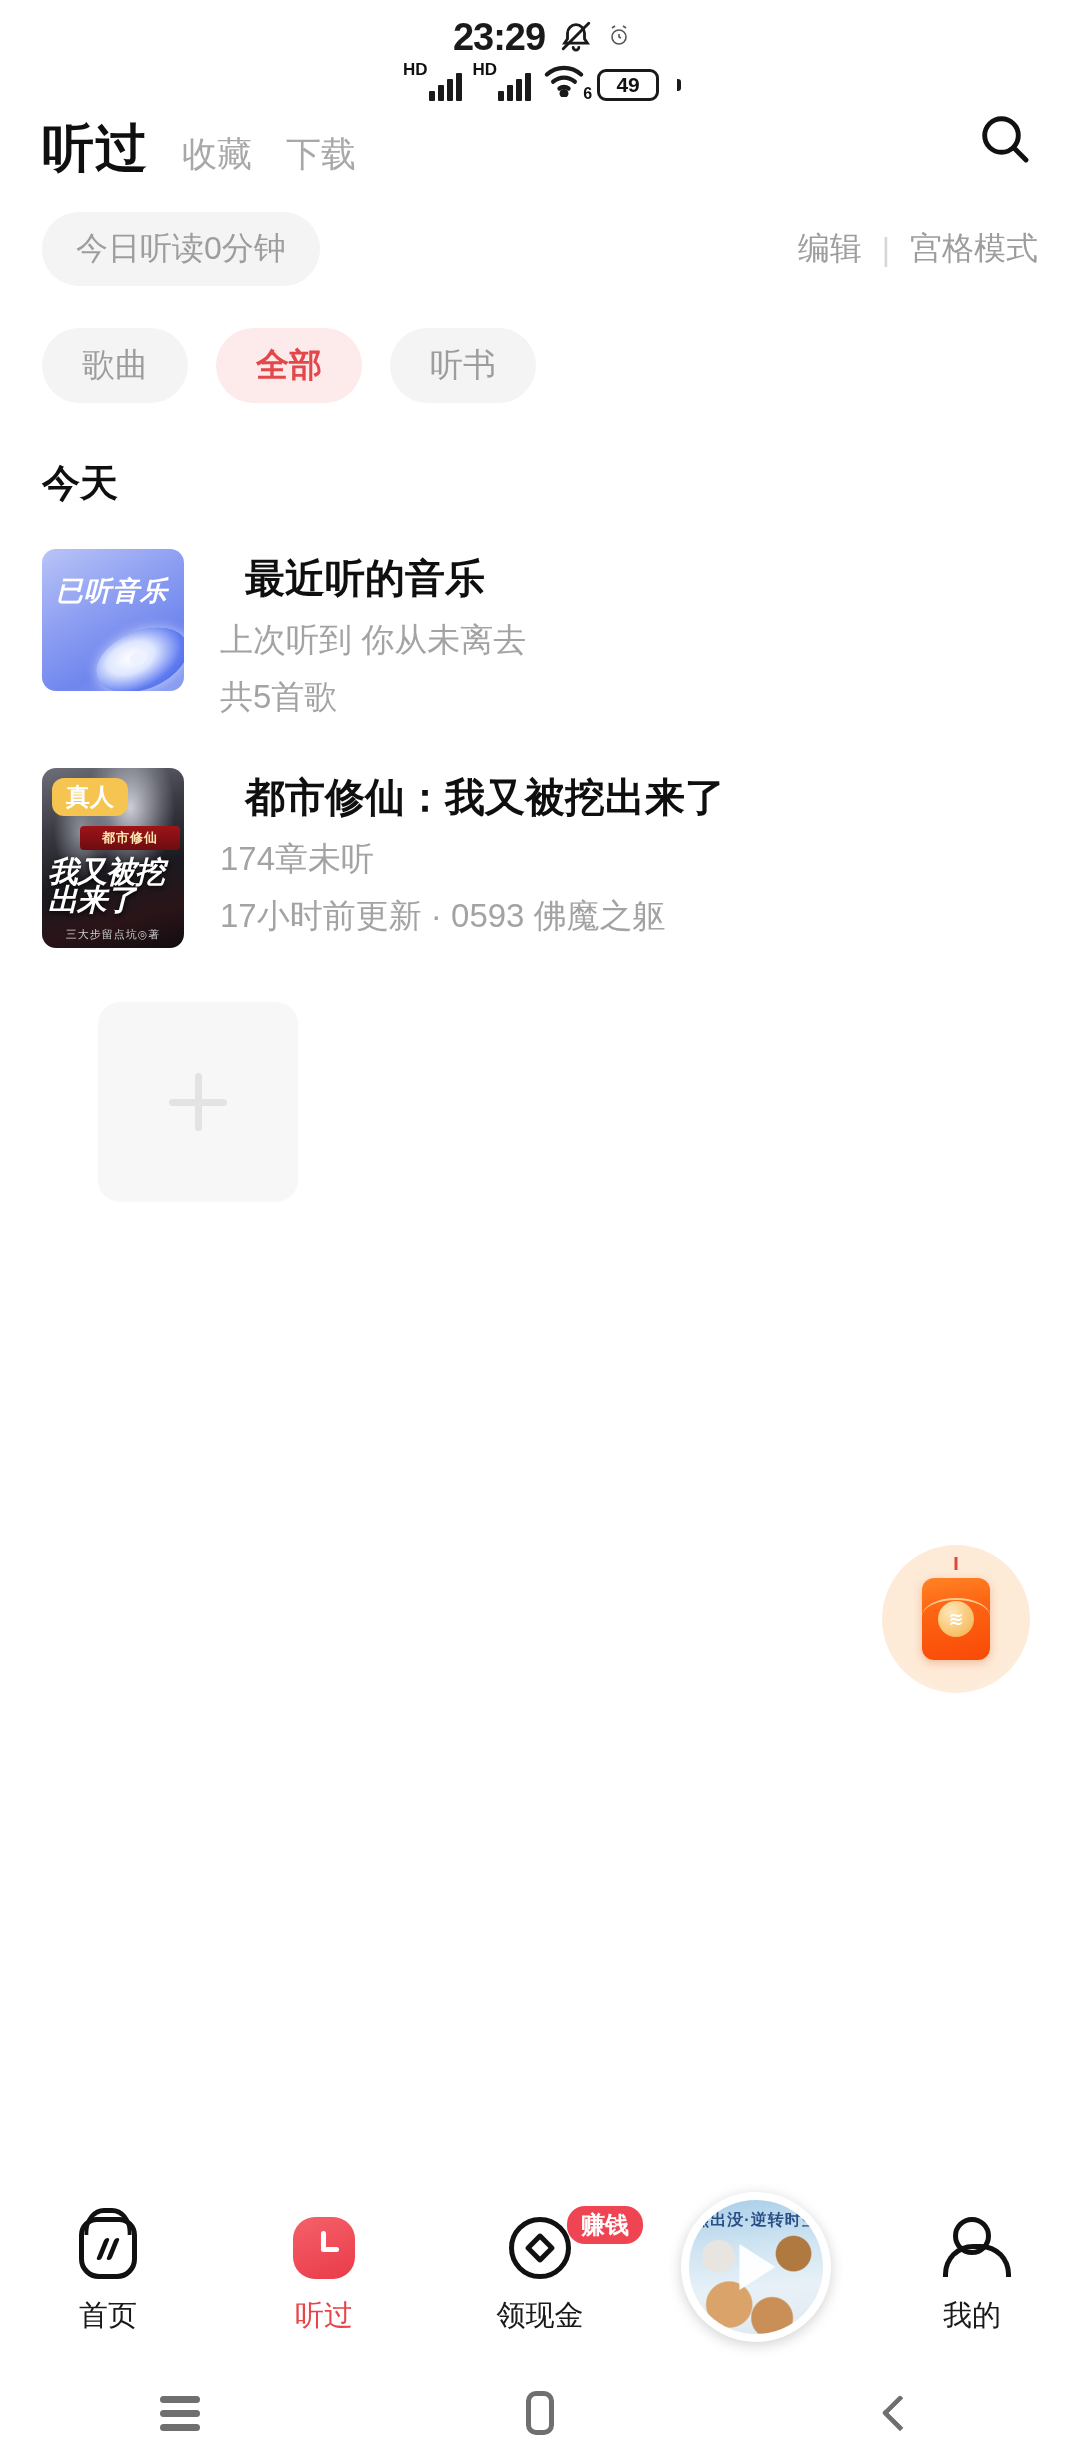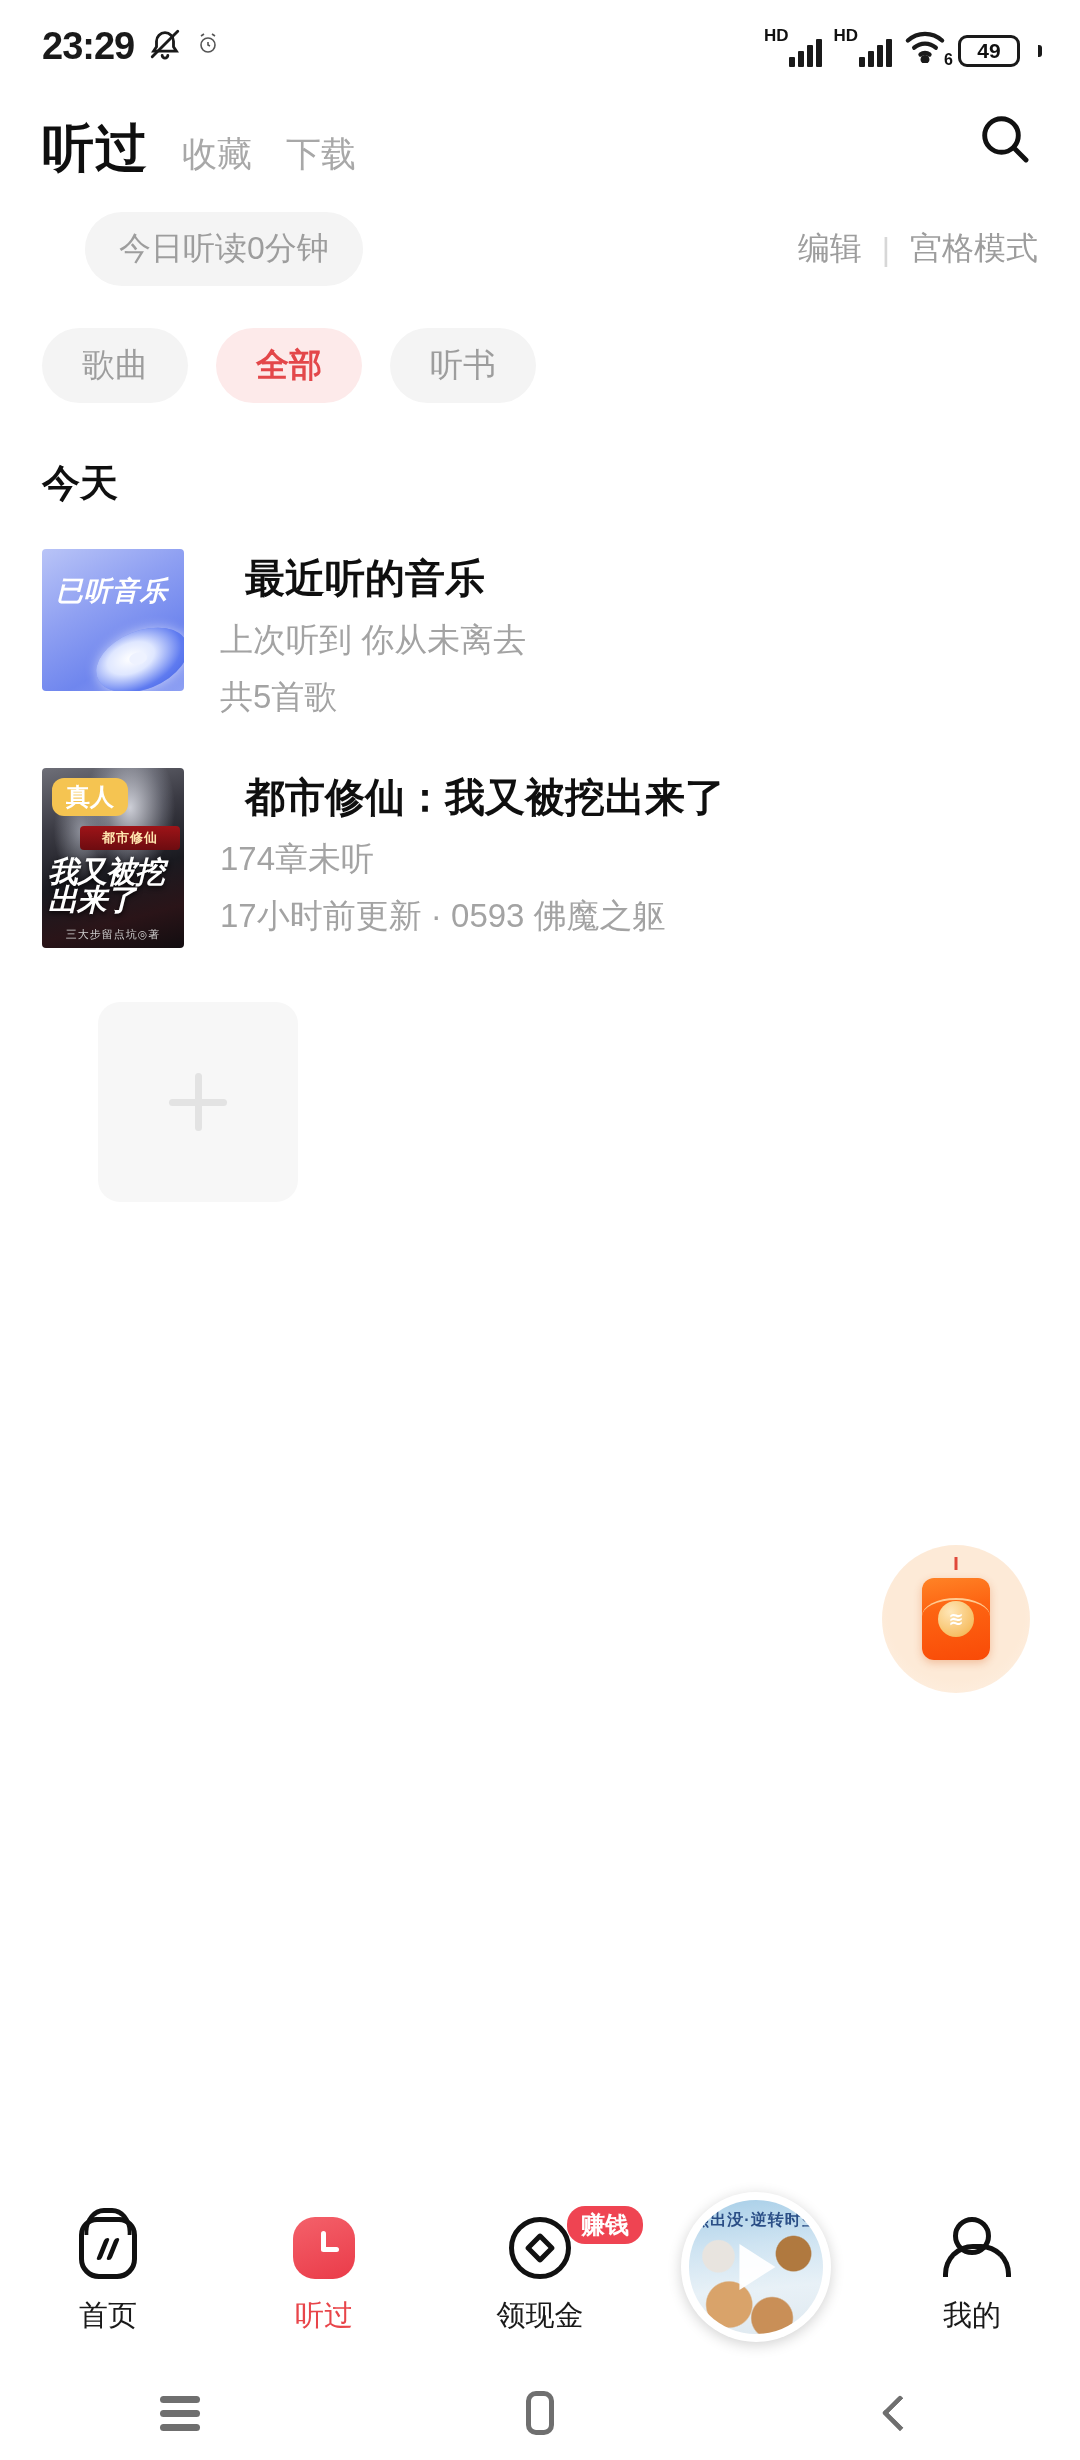--- a/index.html
+++ b/index.html
@@ -9,21 +9,22 @@
     background:#ffffff;
     color:#111;
     overflow:hidden;
     position:relative;
   }
 
   
   #status-bar {
     height:92px; width:100%;
     display:flex; align-items:center; justify-content:space-between;
-    padding:0 38px 0 42px;
+    padding:16px 38px 0 42px;
+    flex-direction:column;
   }
   #status-left { display:flex; align-items:center; gap:14px; }
   #clock { font-size:38px; font-weight:700; letter-spacing:-1px; color:#1a1a1a; }
   #status-right { display:flex; align-items:flex-end; gap:11px; }
 
   .sig-group { display:flex; align-items:flex-end; position:relative; height:42px; }
   .hd-label { font-size:17px; font-weight:700; line-height:1; align-self:flex-start; margin-top:2px; }
   .bars { display:flex; align-items:flex-end; gap:3px; margin-left:1px; }
   .bars i { display:block; width:6px; background:#1a1a1a; border-radius:1px; }
   .bars i:nth-child(1){height:10px}
@@ -50,21 +51,20 @@
   .htab { font-size:35px; color:#a8a8a8; margin-left:34px; }
   #search-btn {
     position:absolute; right:42px; top:14px;
     width:66px; height:66px; display:flex; align-items:center; justify-content:center;
   }
 
   
   #subheader {
     display:flex; align-items:center; justify-content:space-between;
     padding:28px 42px 0 42px;
-    margin-left:43px;
   }
   #minutes-pill {
     background:#f4f4f4; border-radius:40px;
     padding:15px 34px; font-size:32px; color:#9d9d9d;
   }
   #subheader-right { display:flex; align-items:center; font-size:32px; color:#9d9d9d; }
   #subheader-right .sep { margin:0 20px; color:#d7d7d7; }
 
   
   #chips { display:flex; gap:28px; padding:42px 42px 0 42px; }
@@ -73,21 +73,21 @@
     background:#f4f4f4; color:#9d9d9d;
   }
   .chip.active { background:#fdeaea; color:#e3474a; font-weight:700; }
 
   
   #section-label { padding:55px 42px 0 42px; font-size:38px; font-weight:700; color:#0f0f0f; }
 
   
   #list { padding:26px 42px 0 42px; }
   .list-item { display:flex; align-items:flex-start; padding:14px 0 10px 0; }
-  .thumb { width:142px; height:142px; border-radius:4px; flex:0 0 auto; position:relative; overflow:hidden; }
+  .thumb { width:142px; height:142px; border-radius:14px; flex:0 0 auto; position:relative; overflow:hidden; }
 
   
   .thumb-music {
     background:linear-gradient(150deg,#b9c4f7 0%,#8fa0f2 38%,#6f86ee 70%,#8ea0f3 100%);
   }
   .thumb-music .tm-label {
     position:absolute; top:24px; left:14px; right:6px;
     color:#ffffff; font-size:27px; font-weight:700; letter-spacing:1px;
     font-style:italic;
   }

